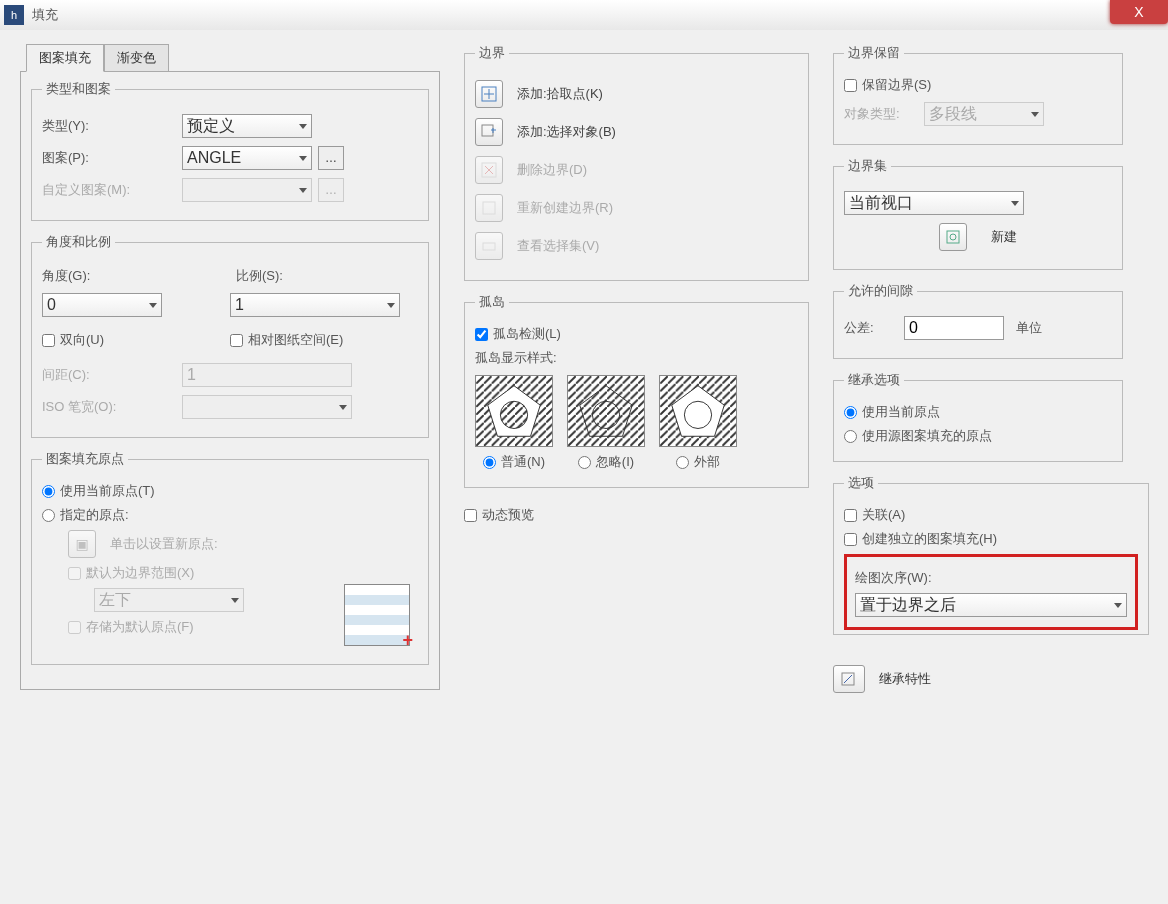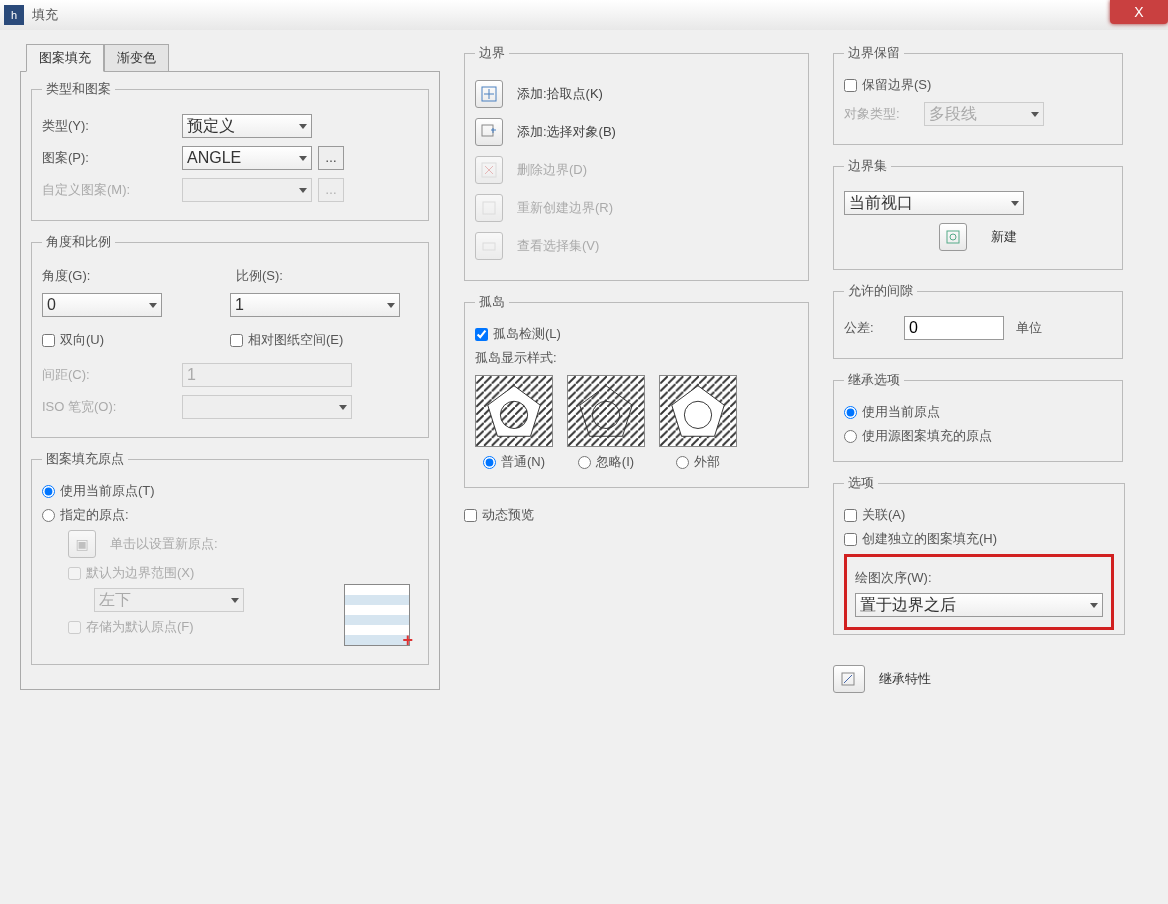--- a/index.html
+++ b/index.html
@@ -188,21 +188,21 @@
     }
 
     .sub-indent { margin-left: 26px; }
 
     .red-box {
       border: 3px solid #d12020;
       padding: 6px 8px 10px 8px;
       margin-top: 6px;
     }
     .full-combo {
-      width: 248px;
+      width: 272px;
     }
     .inherit-btn-row { display: flex; align-items: center; margin-top: 18px; }
     .inherit-btn-row .icon-btn { width: 32px; height: 28px; }
   </style>
 </head>
 <body>
 
 <div class="titlebar">
   <div class="icon-box">h</div>
   <div class="title">填充</div>

